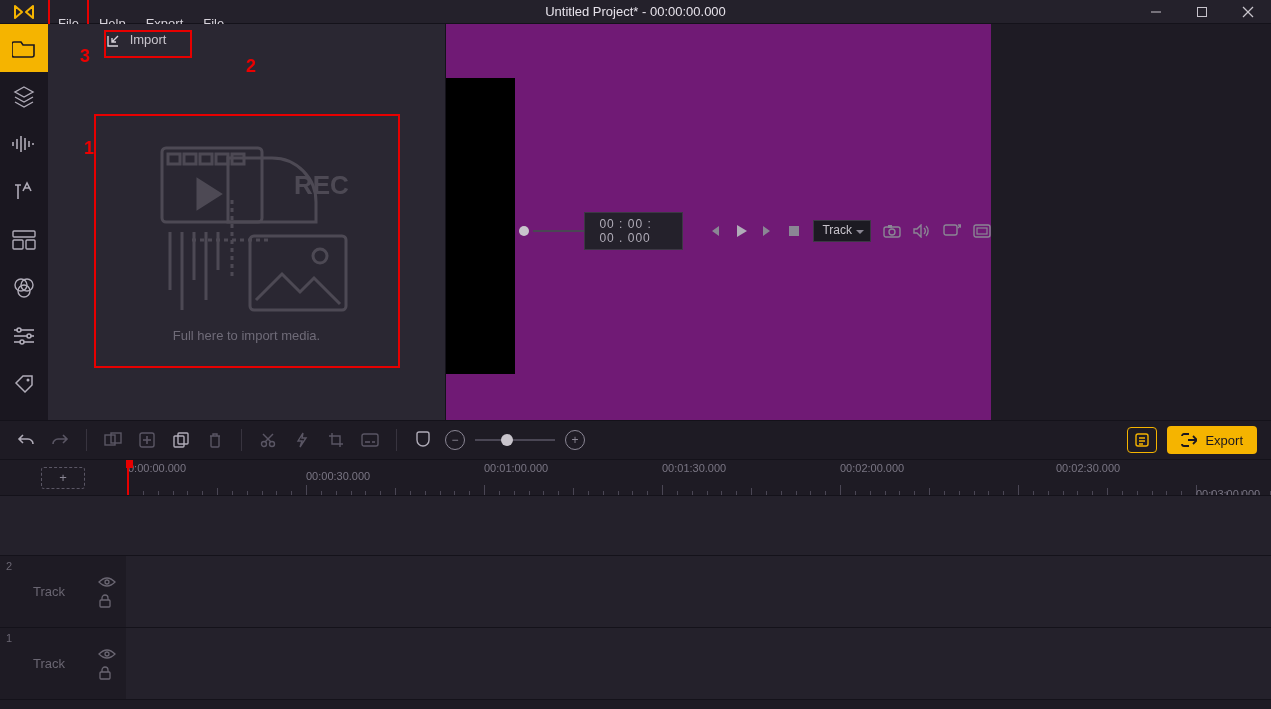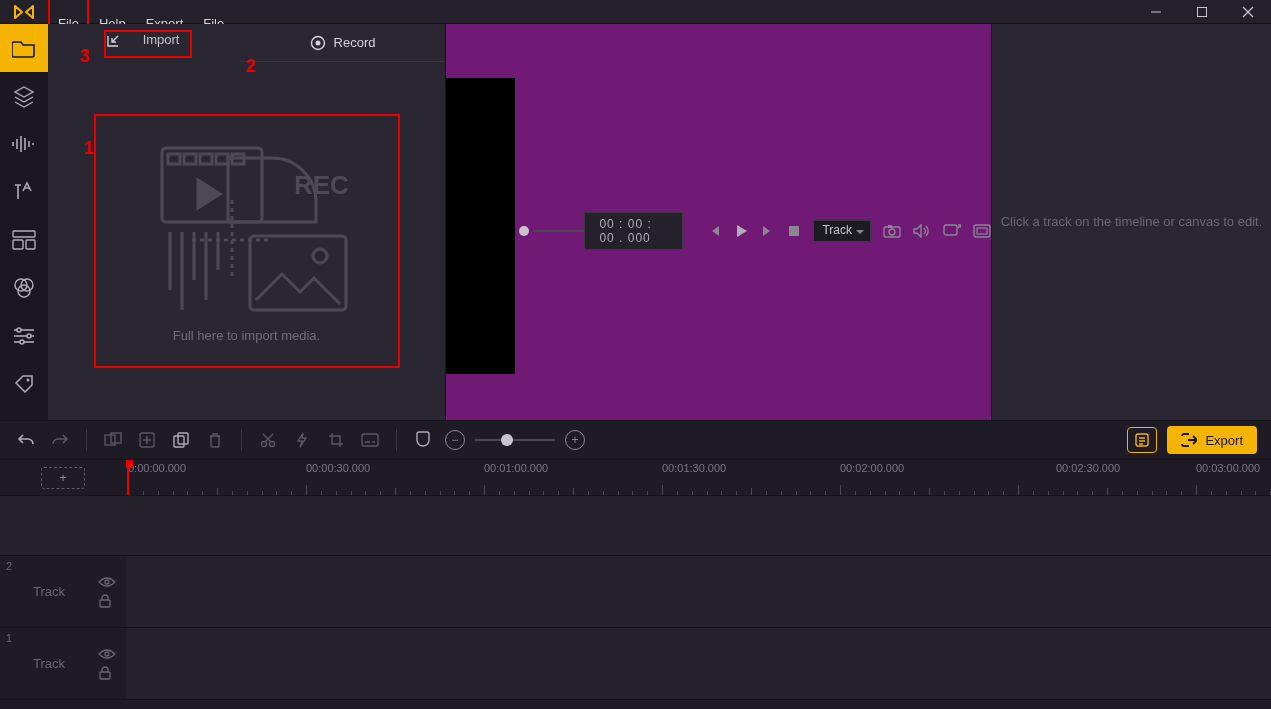--- a/index.html
+++ b/index.html
@@ -79,20 +79,21 @@
     <svg width="22" height="16" viewBox="0 0 22 16">
         <path d="M2 2 L9 8 L2 14 Z M20 2 L13 8 L20 14 Z" fill="none" stroke="#f5b400" stroke-width="2" stroke-linejoin="round"></path>
       </svg>
   </div>
   <div class="menu-bar">
     <div class="menu-item menu-file">File</div>
     <div class="menu-item">Help</div>
     <div class="menu-item">Export</div>
     <div class="menu-item">File</div>
   </div>
+  <div class="title-center">Untitled Project* - 00:00:00.000</div>
   <div class="win-ctrls">
     <div class="win-btn">
         <svg width="12" height="12">
           <line x1="1" y1="6" x2="11" y2="6" stroke="currentColor" stroke-width="1"></line>
         </svg>
       </div>
     <div class="win-btn">
         <svg width="12" height="12">
           <rect x="1.5" y="1.5" width="9" height="9" fill="none" stroke="currentColor" stroke-width="1"></rect>
         </svg>
@@ -170,30 +171,23 @@
     </div>
   </div>
 
   <div class="media-panel">
     <div class="media-top" style="position:relative">
       <span class="annot" style="left:32px;top:22px">3</span>
       <div class="import-btn">
         <svg width="14" height="14" viewBox="0 0 14 14" style="display:inline-block;vertical-align:middle">
             <path d="M2 2 v10 h10 M12 2 L6 8 M6 4 v4 h4" fill="none" stroke="#d6d2da" stroke-width="1.4"></path>
           </svg>
-        <span style="margin-left:19px">Import</span>
+        <span style="margin-left:6px">Import</span>
       </div>
       <span class="annot" style="left:198px;top:32px">2</span>
-      <div class="media-top-btn record-btn">
-        <svg width="16" height="16" viewBox="0 0 16 16">
-            <circle cx="8" cy="8" r="6.5" fill="none" stroke="#d6d2da" stroke-width="1.4"></circle>
-            <circle cx="8" cy="8" r="2.5" fill="#d6d2da"></circle>
-          </svg>
-        <span>Record</span>
-      </div>
     </div>
     <div class="media-drop">
       <span class="annot" style="left:36px;top:76px">1</span>
       <div class="drop-box">
         <svg class="drop-art" width="230" height="180" viewBox="0 0 230 180">
           <g fill="none" stroke="#c8c4cc" stroke-width="3">
             <rect x="30" y="8" width="100" height="74" rx="4"></rect>
             <rect x="36" y="14" width="12" height="10"></rect>
               <rect x="52" y="14" width="12" height="10"></rect>
               <rect x="68" y="14" width="12" height="10"></rect>
@@ -272,23 +266,20 @@
         </div>
       <div class="ctrl-icon">
           <svg width="18" height="14" viewBox="0 0 18 14">
             <rect x="1" y="1" width="16" height="12" rx="2" fill="none" stroke="currentColor" stroke-width="1.4"></rect>
             <rect x="4" y="4" width="10" height="6" fill="none" stroke="currentColor" stroke-width="1.2"></rect>
           </svg>
         </div>
     </div>
   </div>
 
-  <div class="props-panel">
-    <div class="props-text">Click a track on the timeline or canvas to edit.</div>
-  </div>
 </div>
 
 <div class="tool-row">
   <div class="tool-ic on">
       <svg width="18" height="16" viewBox="0 0 18 16">
         <path d="M6 3 L2 7 L6 11 M2 7 h9 a5 5 0 0 1 5 5" fill="none" stroke="currentColor" stroke-width="1.6"></path>
       </svg>
     </div>
   <div class="tool-ic">
       <svg width="18" height="16" viewBox="0 0 18 16">
@@ -455,26 +446,26 @@
           <div class="tk s" style="left: 1040.33px;"></div>
           <div class="tk s" style="left: 1055.17px;"></div>
           <div class="tk l" style="left: 1070px;"></div>
           <div class="tk s" style="left: 1084.83px;"></div>
           <div class="tk s" style="left: 1099.67px;"></div>
           <div class="tk s" style="left: 1114.5px;"></div>
           <div class="tk s" style="left: 1129.33px;"></div>
           <div class="tk s" style="left: 1144.17px;"></div>
         </div>
     <div class="tick-major" style="left: 2px;">0:00:00.000</div>
-        <div class="tick-major" style="left: 180px;">00:00:30.000</div>
+        <div class="tick-major" style="left: 180px; margin-top: 8px;">00:00:30.000</div>
         <div class="tick-major" style="left: 358px;">00:01:00.000</div>
         <div class="tick-major" style="left: 536px;">00:01:30.000</div>
         <div class="tick-major" style="left: 714px;">00:02:00.000</div>
         <div class="tick-major" style="left: 930px;">00:02:30.000</div>
-        <div class="tick-major" style="left: 1070px;">00:03:00.000</div>
+        <div class="tick-major" style="left: 1070px; margin-top: 26px;">00:03:00.000</div>
       </div>
   </div>
   <div class="track-space"></div>
   <div id="tracks">
       <div class="track-row">
         <div class="track-head">
           <span class="track-num">2</span>
           <span class="track-label">Track</span>
           <span class="track-icons">
             <span>

